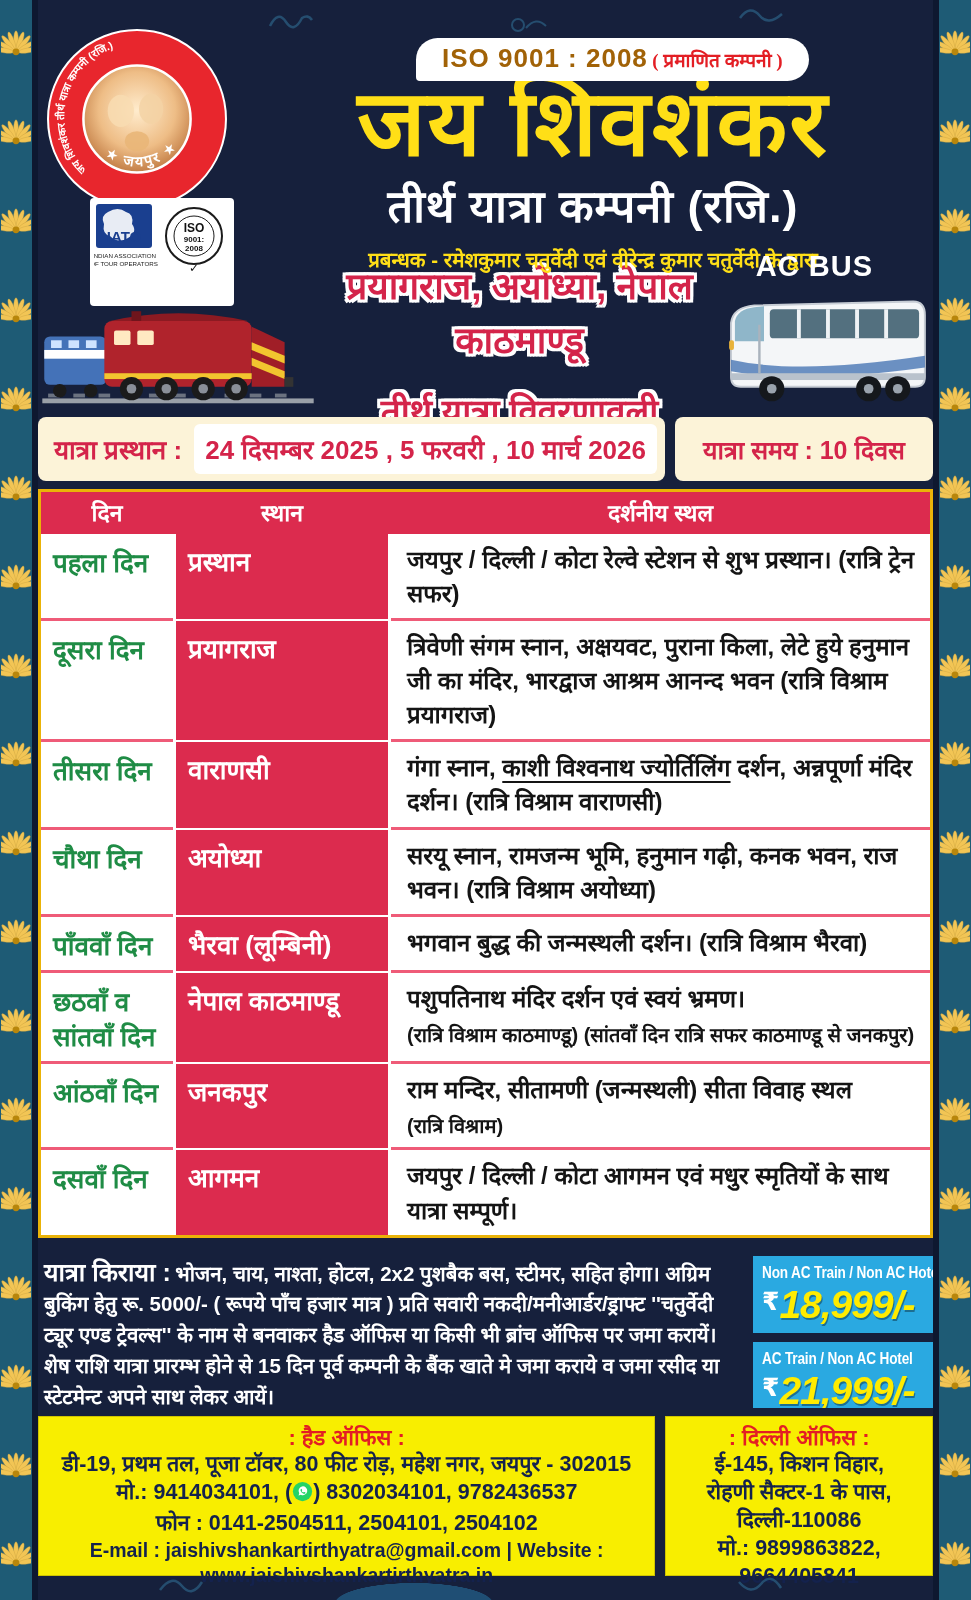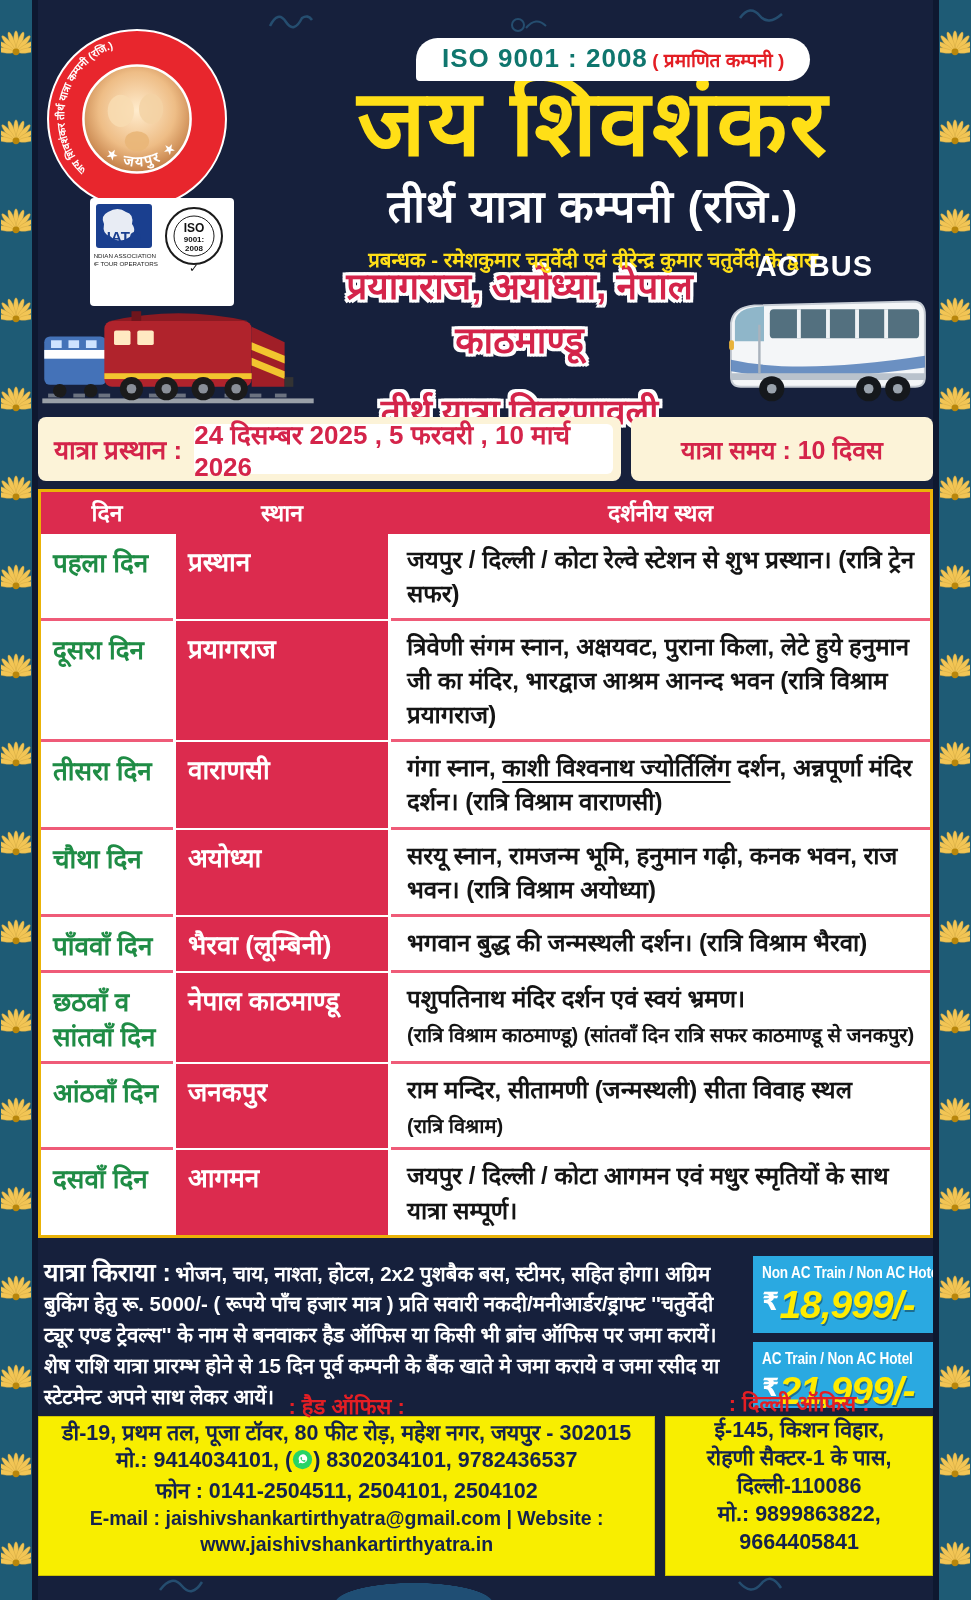--- a/index.html
+++ b/index.html
@@ -24,22 +24,22 @@
     display:flex; flex-direction:column;
   }
   .doodle { position:absolute; opacity:.75; }
   
   .header { position:relative; height:285px; flex:none; }
   .iso-pill {
     position:absolute; left:378px; top:38px;
     background:#fff; border-radius:22px 22px 22px 4px;
     padding:5px 26px 7px; white-space:nowrap;
   }
-  .iso-pill .iso-main { color:#0f766e; font-weight:900; font-size:26px; letter-spacing:1px; }
-  .iso-pill .iso-suffix { color:#e31e24; font-weight:800; font-size:19px; }
+  .iso-pill .iso-main { color:#a16207; font-weight:900; font-size:26px; letter-spacing:1px; }
+  .iso-pill .iso-suffix { color:#e31e24; font-weight:800; font-size:19px;font-family:Liberation Serif, serif; }
   .logo-wrap { position:absolute; left:8px; top:28px; width:182px; height:182px; }
   .iato-wrap { position:absolute; left:52px; top:198px; width:144px; height:108px;
     background:#fff; border-radius:4px; padding:4px; }
   .title-block { margin-left:215px; text-align:center; padding-top:78px; }
   .page-title { color:#ffdf17; font-size:92px; font-weight:900; line-height:.98; letter-spacing:2px; }
   .page-subtitle { color:#ffffff; font-size:45px; font-weight:900; margin-top:6px; letter-spacing:1px; }
   .manager-line { color:#ffdf17; font-size:20.5px; font-weight:800; margin-top:10px; }
   .ac-bus { position:absolute; right:60px; bottom:2px; color:#fff; font-size:29px; font-weight:900; letter-spacing:1px; }
   
   .route { height:128px; flex:none; display:flex; align-items:center; padding:0 2px; }
@@ -56,21 +56,21 @@
     flex:1; background:#fcf3d8; border-radius:8px; display:flex; align-items:center;
     padding:6px 8px 6px 16px;
   }
   .dep-label { color:#d4244a; font-weight:900; font-size:26px; white-space:nowrap; }
   .dep-dates {
     flex:1; background:#ffffff; border-radius:6px; margin-left:12px; height:50px;
     display:flex; align-items:center; justify-content:center;
     color:#d4244a; font-weight:900; font-size:26px;
   }
   .dep-right {
-    width:302px; background:#fcf3d8; border-radius:8px; display:flex; align-items:center;
+    width:258px; background:#fcf3d8; border-radius:8px; display:flex; align-items:center;
     justify-content:center; color:#d4244a; font-weight:900; font-size:25px;
   }
   
   .itin-wrap { flex:none; margin-top:8px; border:3px solid #eab308; background:#fff; }
   .itin-head, .itin-body { display:grid; grid-template-columns:132px 218px 1fr; }
   .itin-head > div {
     background:#dc2b4e; color:#fff; font-weight:800; font-size:23px;
     text-align:center; padding:4px 6px 6px;
   }
   .c-day {
@@ -101,22 +101,22 @@
     color:#fff; font-weight:800; font-size:17px; white-space:nowrap;
     transform:scaleX(.8); transform-origin:left center; letter-spacing:-.2px;
   }
   .price-val { margin-top:2px; line-height:1; }
   .rupee { color:#fff; font-weight:800; font-size:25px; vertical-align:8px; }
   .amt { color:#ffec00; font-weight:900; font-style:italic; font-size:39px; letter-spacing:-1px;
          text-shadow:1px 2px 0 rgba(0,0,0,.35); }
   
   .footer { height:160px; flex:none; display:flex; gap:10px; margin-top:8px; }
   .office {
-    background:#f8ee00; border:1px solid #cfc400; padding:18px 8px; text-align:center;
-    display:flex; flex-direction:column; justify-content:flex-end;
+    background:#f8ee00; border:1px solid #cfc400; padding:4px 8px; text-align:center;
+    display:flex; flex-direction:column; justify-content:flex-start;
   }
   .office.head  { flex:2.4; }
   .office.delhi { flex:1; }
   .office-title { color:#e31e24; font-weight:900; font-size:22px; }
   .o-line { color:#14224d; font-weight:800; font-size:21.5px; line-height:1.3; }
   .o-line.email { font-size:19.5px; }
   .wa-icon { display:inline-block; vertical-align:-3px; }
   .bottom-band { height:24px; flex:none; position:relative;
     background:radial-gradient(ellipse 130px 34px at 42% 115%, #1f4e74 60%, transparent 61%); }
 </style>

